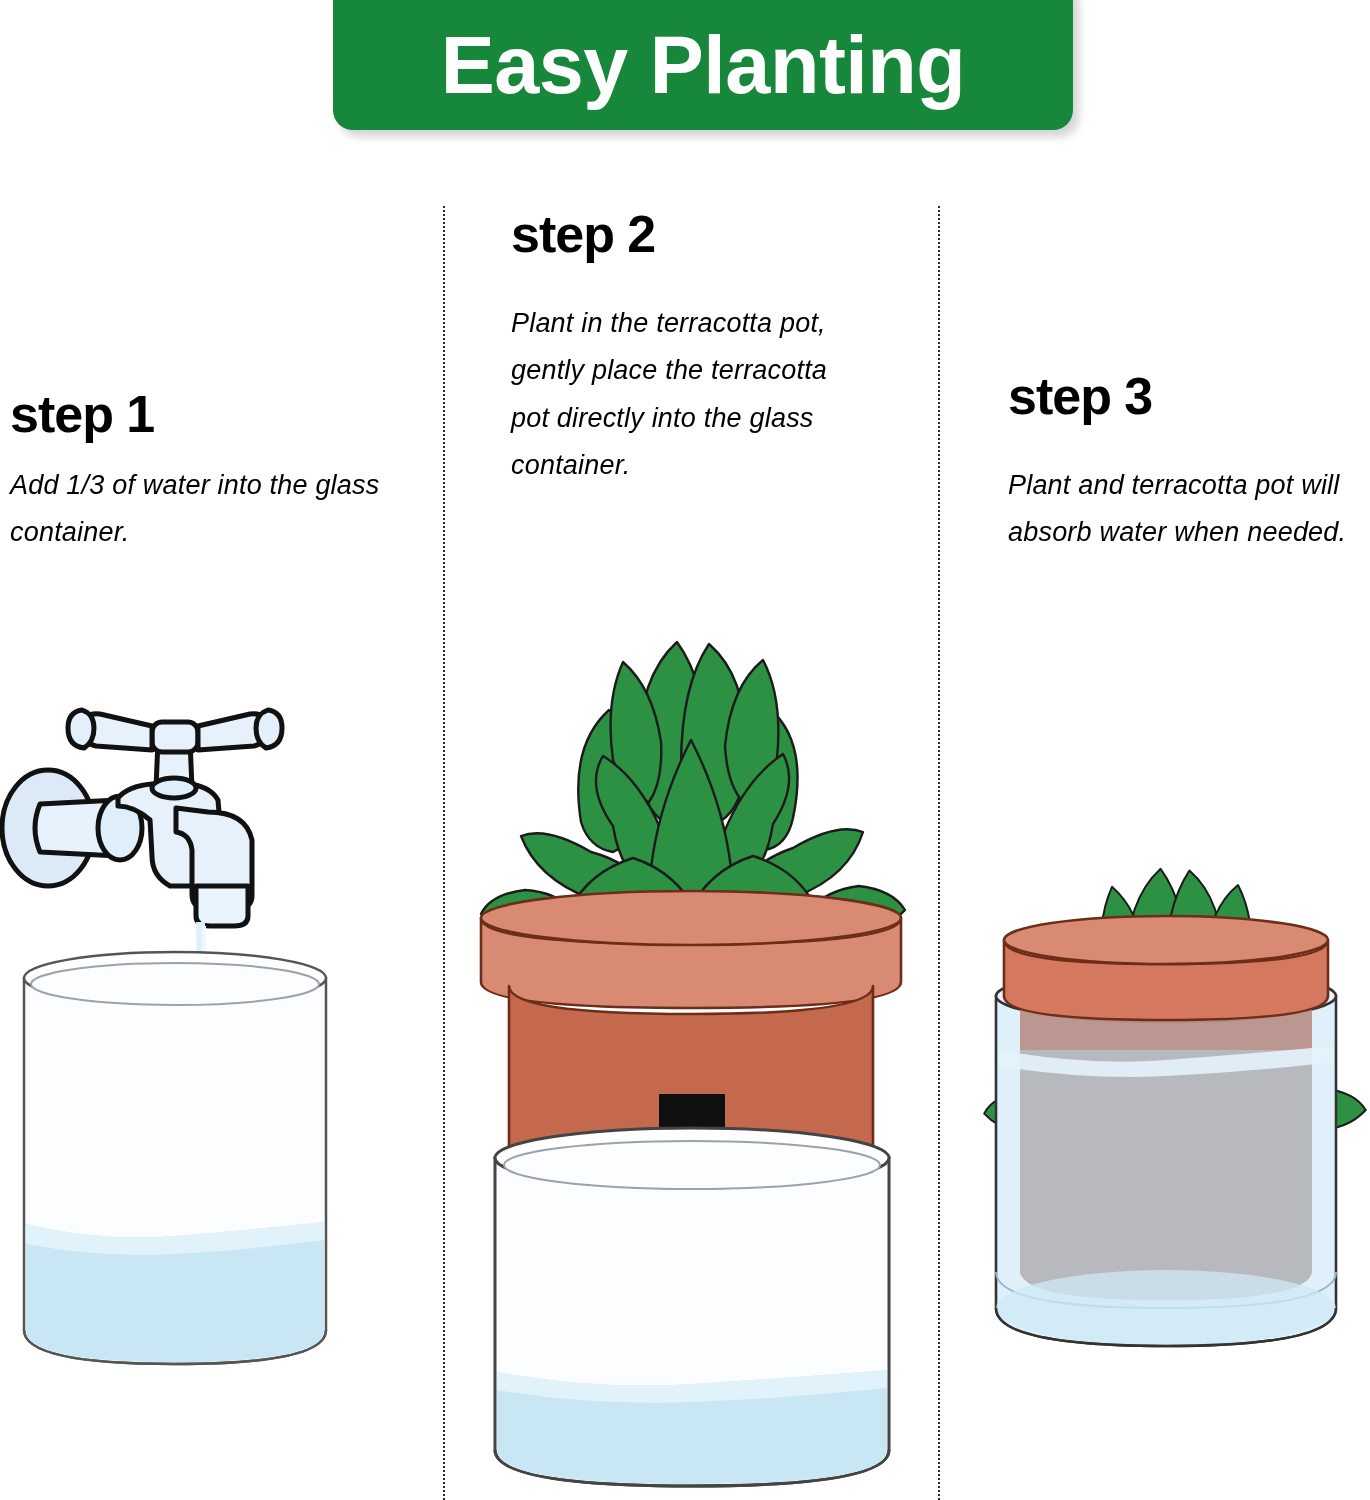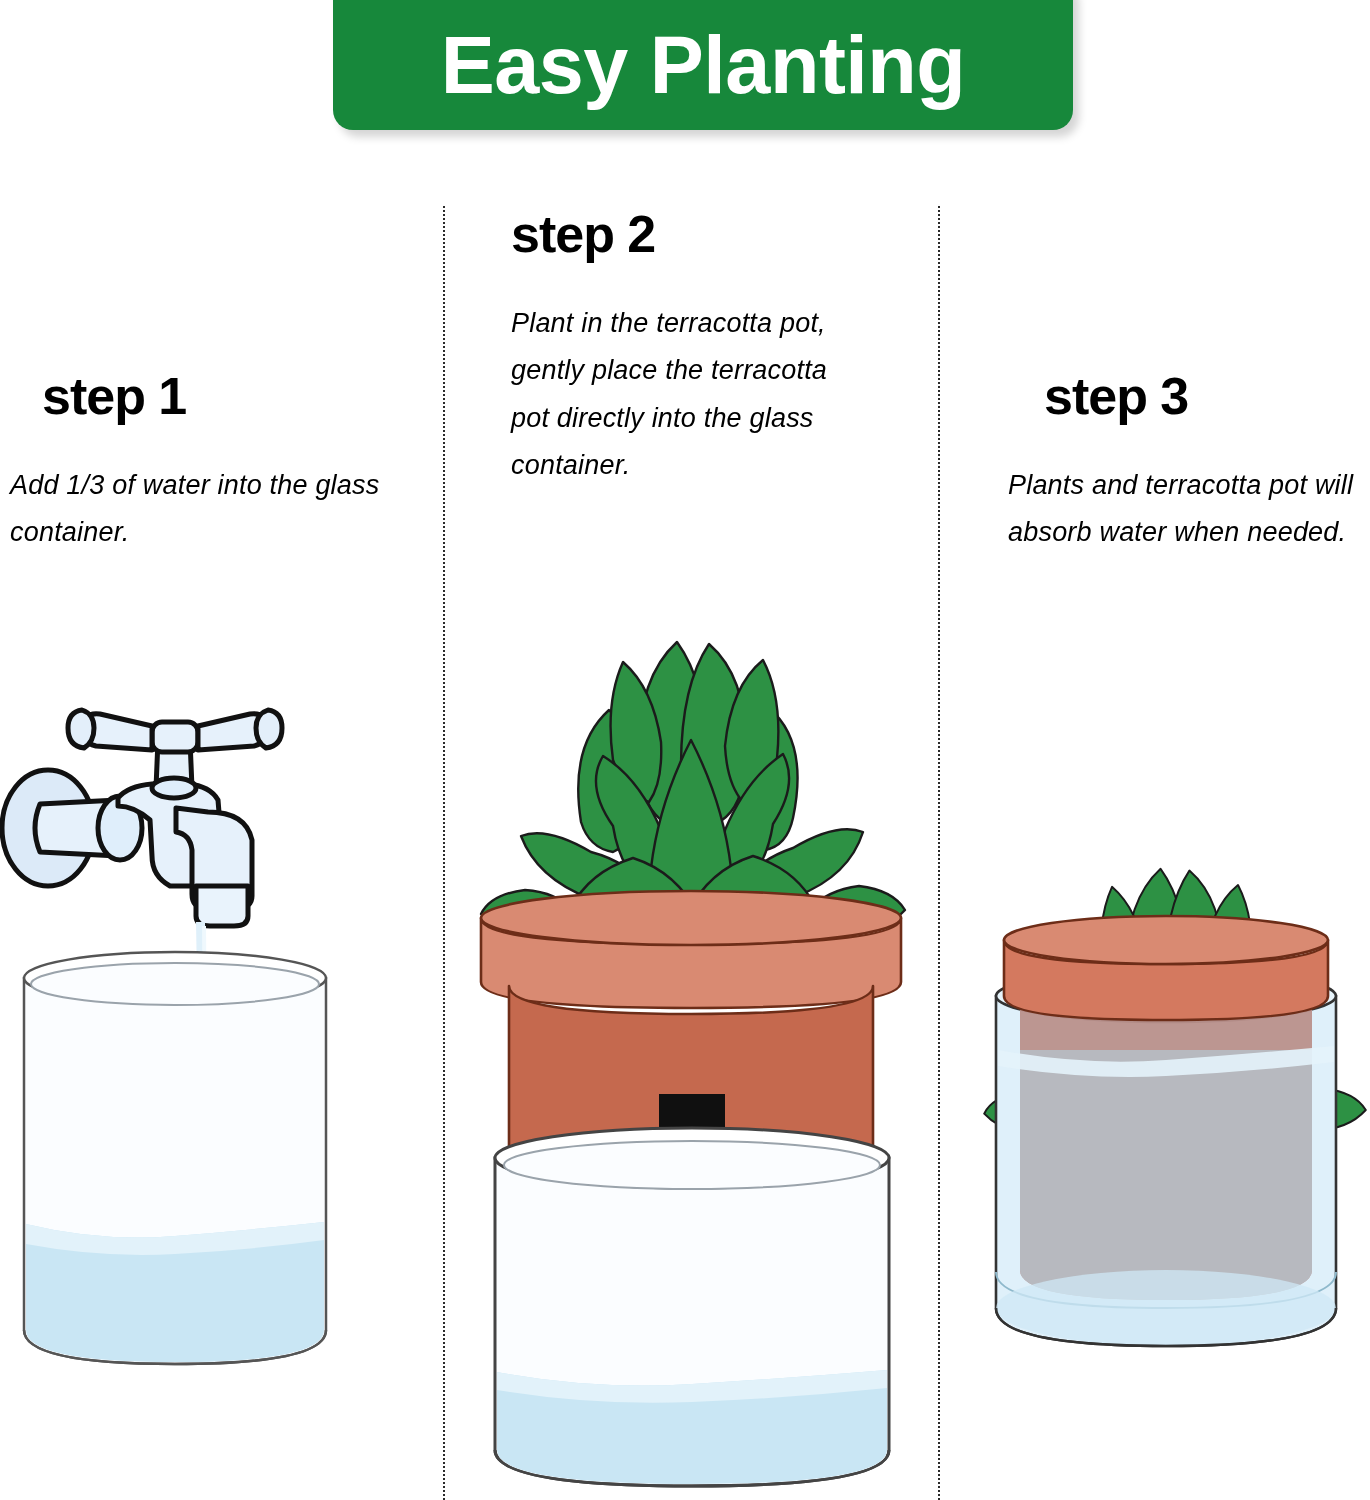--- a/index.html
+++ b/index.html
@@ -26,25 +26,25 @@
   .col{position:absolute;top:0;height:1500px;}
   #col1{left:0;width:443px;}
   #col2{left:443px;width:495px;text-decoration:underline;}
   #col3{left:938px;width:432px;}
 
   .step-head{position:absolute;font-size:52px;font-weight:bold;letter-spacing:-1px;
              line-height:1;white-space:nowrap;}
   .step-body{position:absolute;font-size:27px;font-style:italic;line-height:1.75;
              letter-spacing:.2px;}
 
-  #step1-head{left:10px;top:370px;margin-left:32px;}
+  #step1-head{left:10px;top:388px;}
   #step1-body{left:10px;top:462px;width:370px;}
   #step2-head{left:68px;top:208px;}
   #step2-body{left:68px;top:300px;width:360px;}
-  #step3-head{left:70px;top:370px;margin-left:36px;}
+  #step3-head{left:70px;top:370px;}
   #step3-body{left:70px;top:462px;width:352px;}
 
   
   .ill{position:absolute;}
 
   svg{display:block;overflow:visible;}
 </style>
 </head>
 <body>
 
@@ -173,21 +173,21 @@
           <ellipse cx="229" cy="568" rx="197" ry="30" fill="#ffffff" stroke="#444" stroke-width="3"></ellipse>
           <ellipse cx="229" cy="575" rx="188" ry="24" fill="#fbfdff" stroke="#9aa3ab" stroke-width="2"></ellipse>
         </g>
       </svg>
     </div>
   </div>
 
   <div class="col" id="col3">
 
     <div class="step-head" id="step3-head">step 3</div>
-    <div class="step-body" id="step3-body">Plants and terracotta pot will absorb water when needed.</div>
+    <div class="step-body" id="step3-body">Plant and terracotta pot will absorb water when needed.</div>
 
     <div class="ill" style="left:38px;top:800px;">
       <svg width="400" height="600" viewBox="0 0 400 600">
 
         <g fill="#2d9144" stroke="#1b1b1b" stroke-width="2.2" stroke-linejoin="round" transform="translate(-8,22) scale(0.90)">
           <path d="M118 232 Q106 156 146 120 Q176 150 182 210 Q176 250 150 262 Q126 258 118 232 Z"></path>
           <path d="M330 228 Q346 152 306 118 Q278 148 272 208 Q278 248 302 260 Q324 256 330 228 Z"></path>
           <path d="M176 186 Q170 92 214 52 Q246 96 244 178 Q236 226 208 236 Q184 226 176 186 Z"></path>
           <path d="M282 184 Q290 92 246 54 Q218 96 218 176 Q226 224 252 234 Q276 224 282 184 Z"></path>
           <path d="M262 156 Q268 96 300 70 Q320 108 314 168 Q302 206 280 212 Q264 194 262 156 Z"></path>

